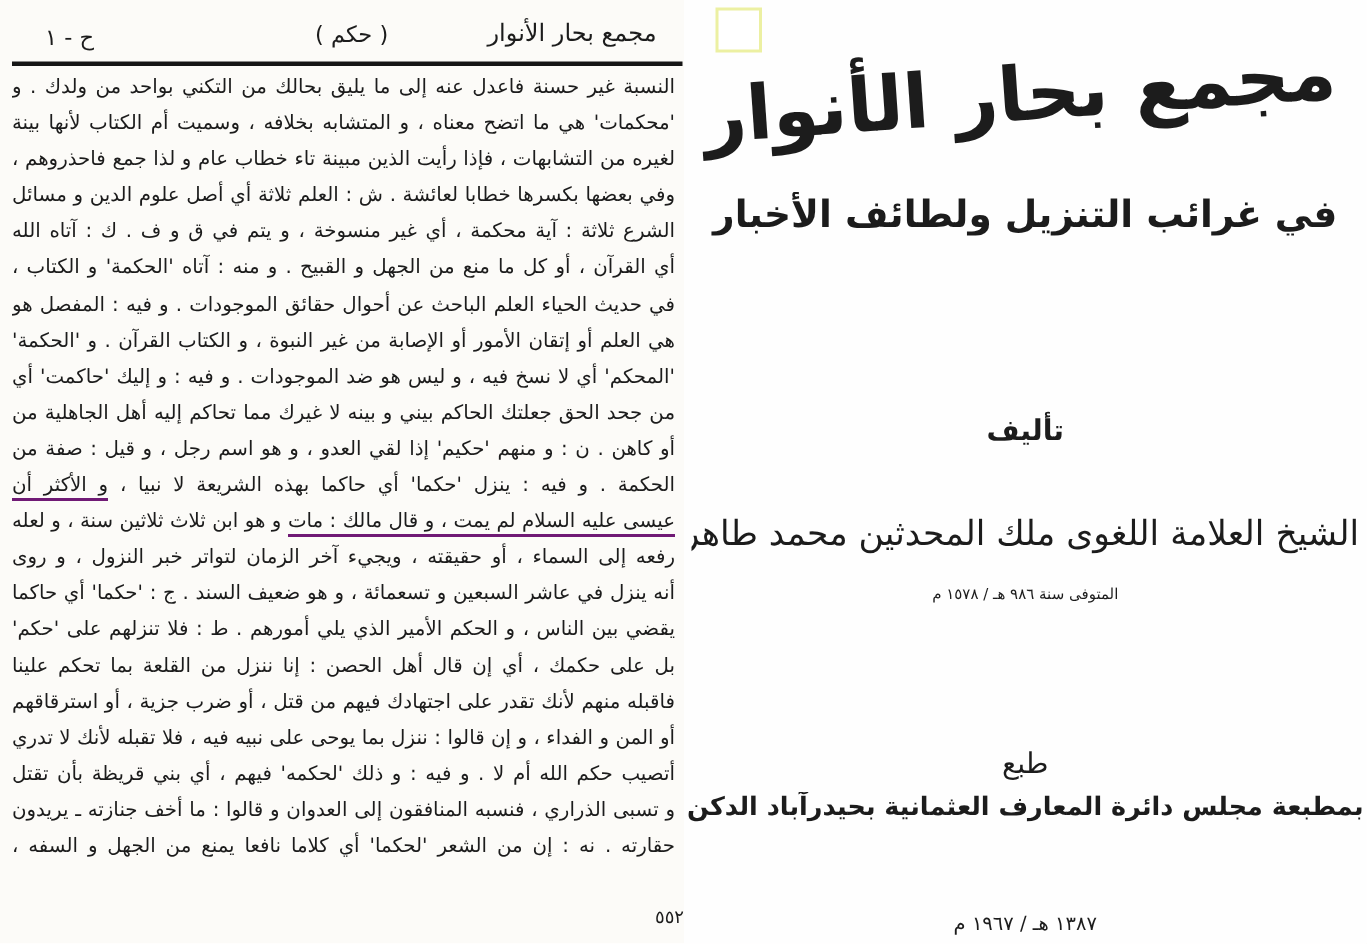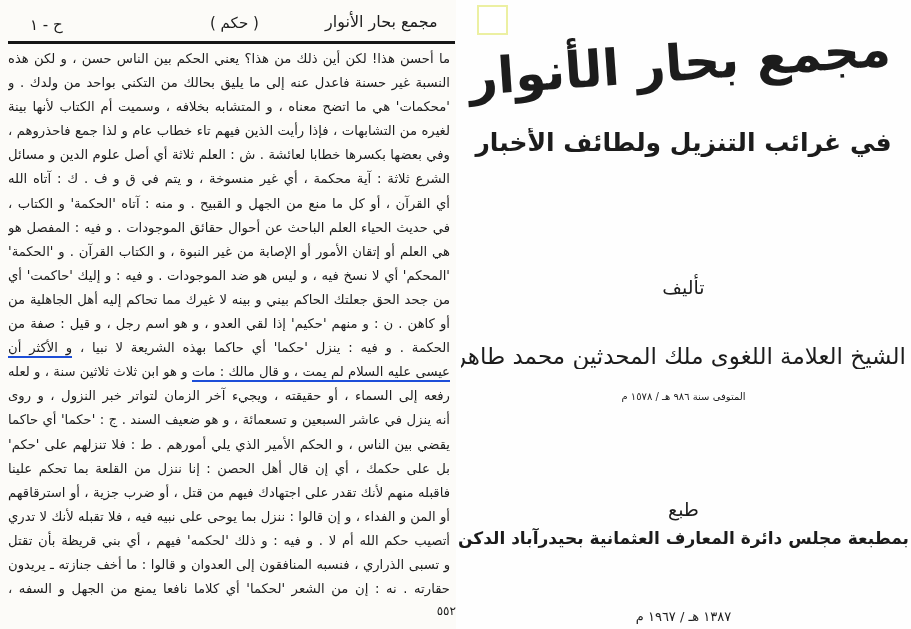--- a/index.html
+++ b/index.html
@@ -8,56 +8,55 @@
   
   .page-left{position:absolute;left:0;top:0;width:456px;height:629px;background:#fcfbf8;}
   .hdr-vol{position:absolute;left:30px;top:16px;font-size:15px;direction:rtl;}
   .hdr-root{position:absolute;left:210px;top:14px;font-size:15px;direction:rtl;}
   .hdr-title{position:absolute;left:325px;top:12px;font-size:16px;direction:rtl;}
   .hdr-rule{position:absolute;left:8px;top:41px;width:447px;height:3px;background:#161616;}
   .body-text{position:absolute;left:8px;top:47px;width:442px;height:556px;
              direction:rtl;font-size:13.2px;line-height:24.1px;overflow:hidden;}
   .tline{height:24.1px;overflow:hidden;white-space:nowrap;text-align:right;}
   .tline.j{white-space:normal;text-align:justify;text-align-last:justify;}
-  .rline{border-bottom:2px solid #1d4ed8;padding-bottom:1px;}
+  .rline{border-bottom:2px solid #701a75;padding-bottom:1px;}
   .pagenum{position:absolute;left:0;top:604px;width:456px;text-align:right;
            font-size:12px;direction:rtl;}
   
   .page-right{position:absolute;left:456px;top:0;width:455px;height:629px;background:#fefefe;
               direction:rtl;text-align:center;}
   .yellow-box{position:absolute;left:21px;top:5px;width:27px;height:26px;
               border:2px solid #ecf0a2;background:#ffffff;}
   .r-title{position:absolute;left:20px;top:34px;width:415px;font-size:50px;font-weight:bold;
            transform:rotate(-4deg);letter-spacing:1px;white-space:nowrap;}
   .r-subtitle{position:absolute;left:10px;top:128px;width:435px;font-size:25px;font-weight:bold;
               white-space:nowrap;overflow:hidden;}
-  .r-taleef{position:absolute;left:0;top:276px;width:455px;font-size:19px;}
+  .r-taleef{position:absolute;left:0;top:276px;width:455px;font-size:19px;font-weight:bold;}
   .r-author1{position:absolute;left:5px;top:303px;width:445px;font-size:23px;white-space:nowrap;overflow:hidden;margin-top:40px;}
   .r-author2{position:absolute;left:0;top:347px;width:455px;font-size:17px;}
   .r-death{position:absolute;left:0;top:391px;width:455px;font-size:10px;}
   .r-taba{position:absolute;left:0;top:498px;width:455px;font-size:19px;}
   .r-press{position:absolute;left:2px;top:528px;width:451px;font-size:17px;font-weight:bold;
            white-space:nowrap;overflow:hidden;letter-spacing:-0.5px;}
   .r-date{position:absolute;left:0;top:578px;width:455px;font-size:13px;margin-top:31px;}
 </style>
 </head>
 <body>
 
 <div class="sheet">
 
   <div class="page-left">
     <span class="hdr-vol">ح - ١</span>
     <span class="hdr-root">( حكم )</span>
     <span class="hdr-title">مجمع بحار الأنوار</span>
     <div class="hdr-rule"></div>
     <div class="body-text" id="body-text">
-        <div class="tline j">ما أحسن هذا! لكن أين ذلك من هذا؟ يعني الحكم بين الناس حسن ، و لكن هذه</div>
         <div class="tline j">النسبة غير حسنة فاعدل عنه إلى ما يليق بحالك من التكني بواحد من ولدك . و آيات</div>
         <div class="tline j">'محكمات' هي ما اتضح معناه ، و المتشابه بخلافه ، وسميت أم الكتاب لأنها بينة مبينة</div>
-        <div class="tline j">لغيره من التشابهات ، فإذا رأيت الذين فيهم تاء خطاب عام و لذا جمع فاحذروهم ،</div>
+        <div class="tline j">لغيره من التشابهات ، فإذا رأيت الذين مبينة تاء خطاب عام و لذا جمع فاحذروهم ،</div>
         <div class="tline j">وفي بعضها بكسرها خطابا لعائشة . ش : العلم ثلاثة أي أصل علوم الدين و مسائل</div>
         <div class="tline j">الشرع ثلاثة : آية محكمة ، أي غير منسوخة ، و يتم في ق و ف . ك : آتاه الله 'الحكمة'</div>
         <div class="tline j">أي القرآن ، أو كل ما منع من الجهل و القبيح . و منه : آتاه 'الحكمة' و الكتاب ،</div>
         <div class="tline j">في حديث الحياء العلم الباحث عن أحوال حقائق الموجودات . و فيه : المفصل هو</div>
         <div class="tline j">هي العلم أو إتقان الأمور أو الإصابة من غير النبوة ، و الكتاب القرآن . و 'الحكمة'</div>
         <div class="tline j">'المحكم' أي لا نسخ فيه ، و ليس هو ضد الموجودات . و فيه : و إليك 'حاكمت' أي كل</div>
         <div class="tline j">من جحد الحق جعلتك الحاكم بيني و بينه لا غيرك مما تحاكم إليه أهل الجاهلية من صنم</div>
         <div class="tline j">أو كاهن . ن : و منهم 'حكيم' إذا لقي العدو ، و هو اسم رجل ، و قيل : صفة من</div>
         <div class="tline j">الحكمة . و فيه : ينزل 'حكما' أي حاكما بهذه الشريعة لا نبيا ، <span class="rline">و الأكثر أن</span></div>
         <div class="tline j"><span class="rline">عيسى عليه السلام لم يمت ، و قال مالك : مات</span> و هو ابن ثلاث ثلاثين سنة ، و لعله أراد</div>

